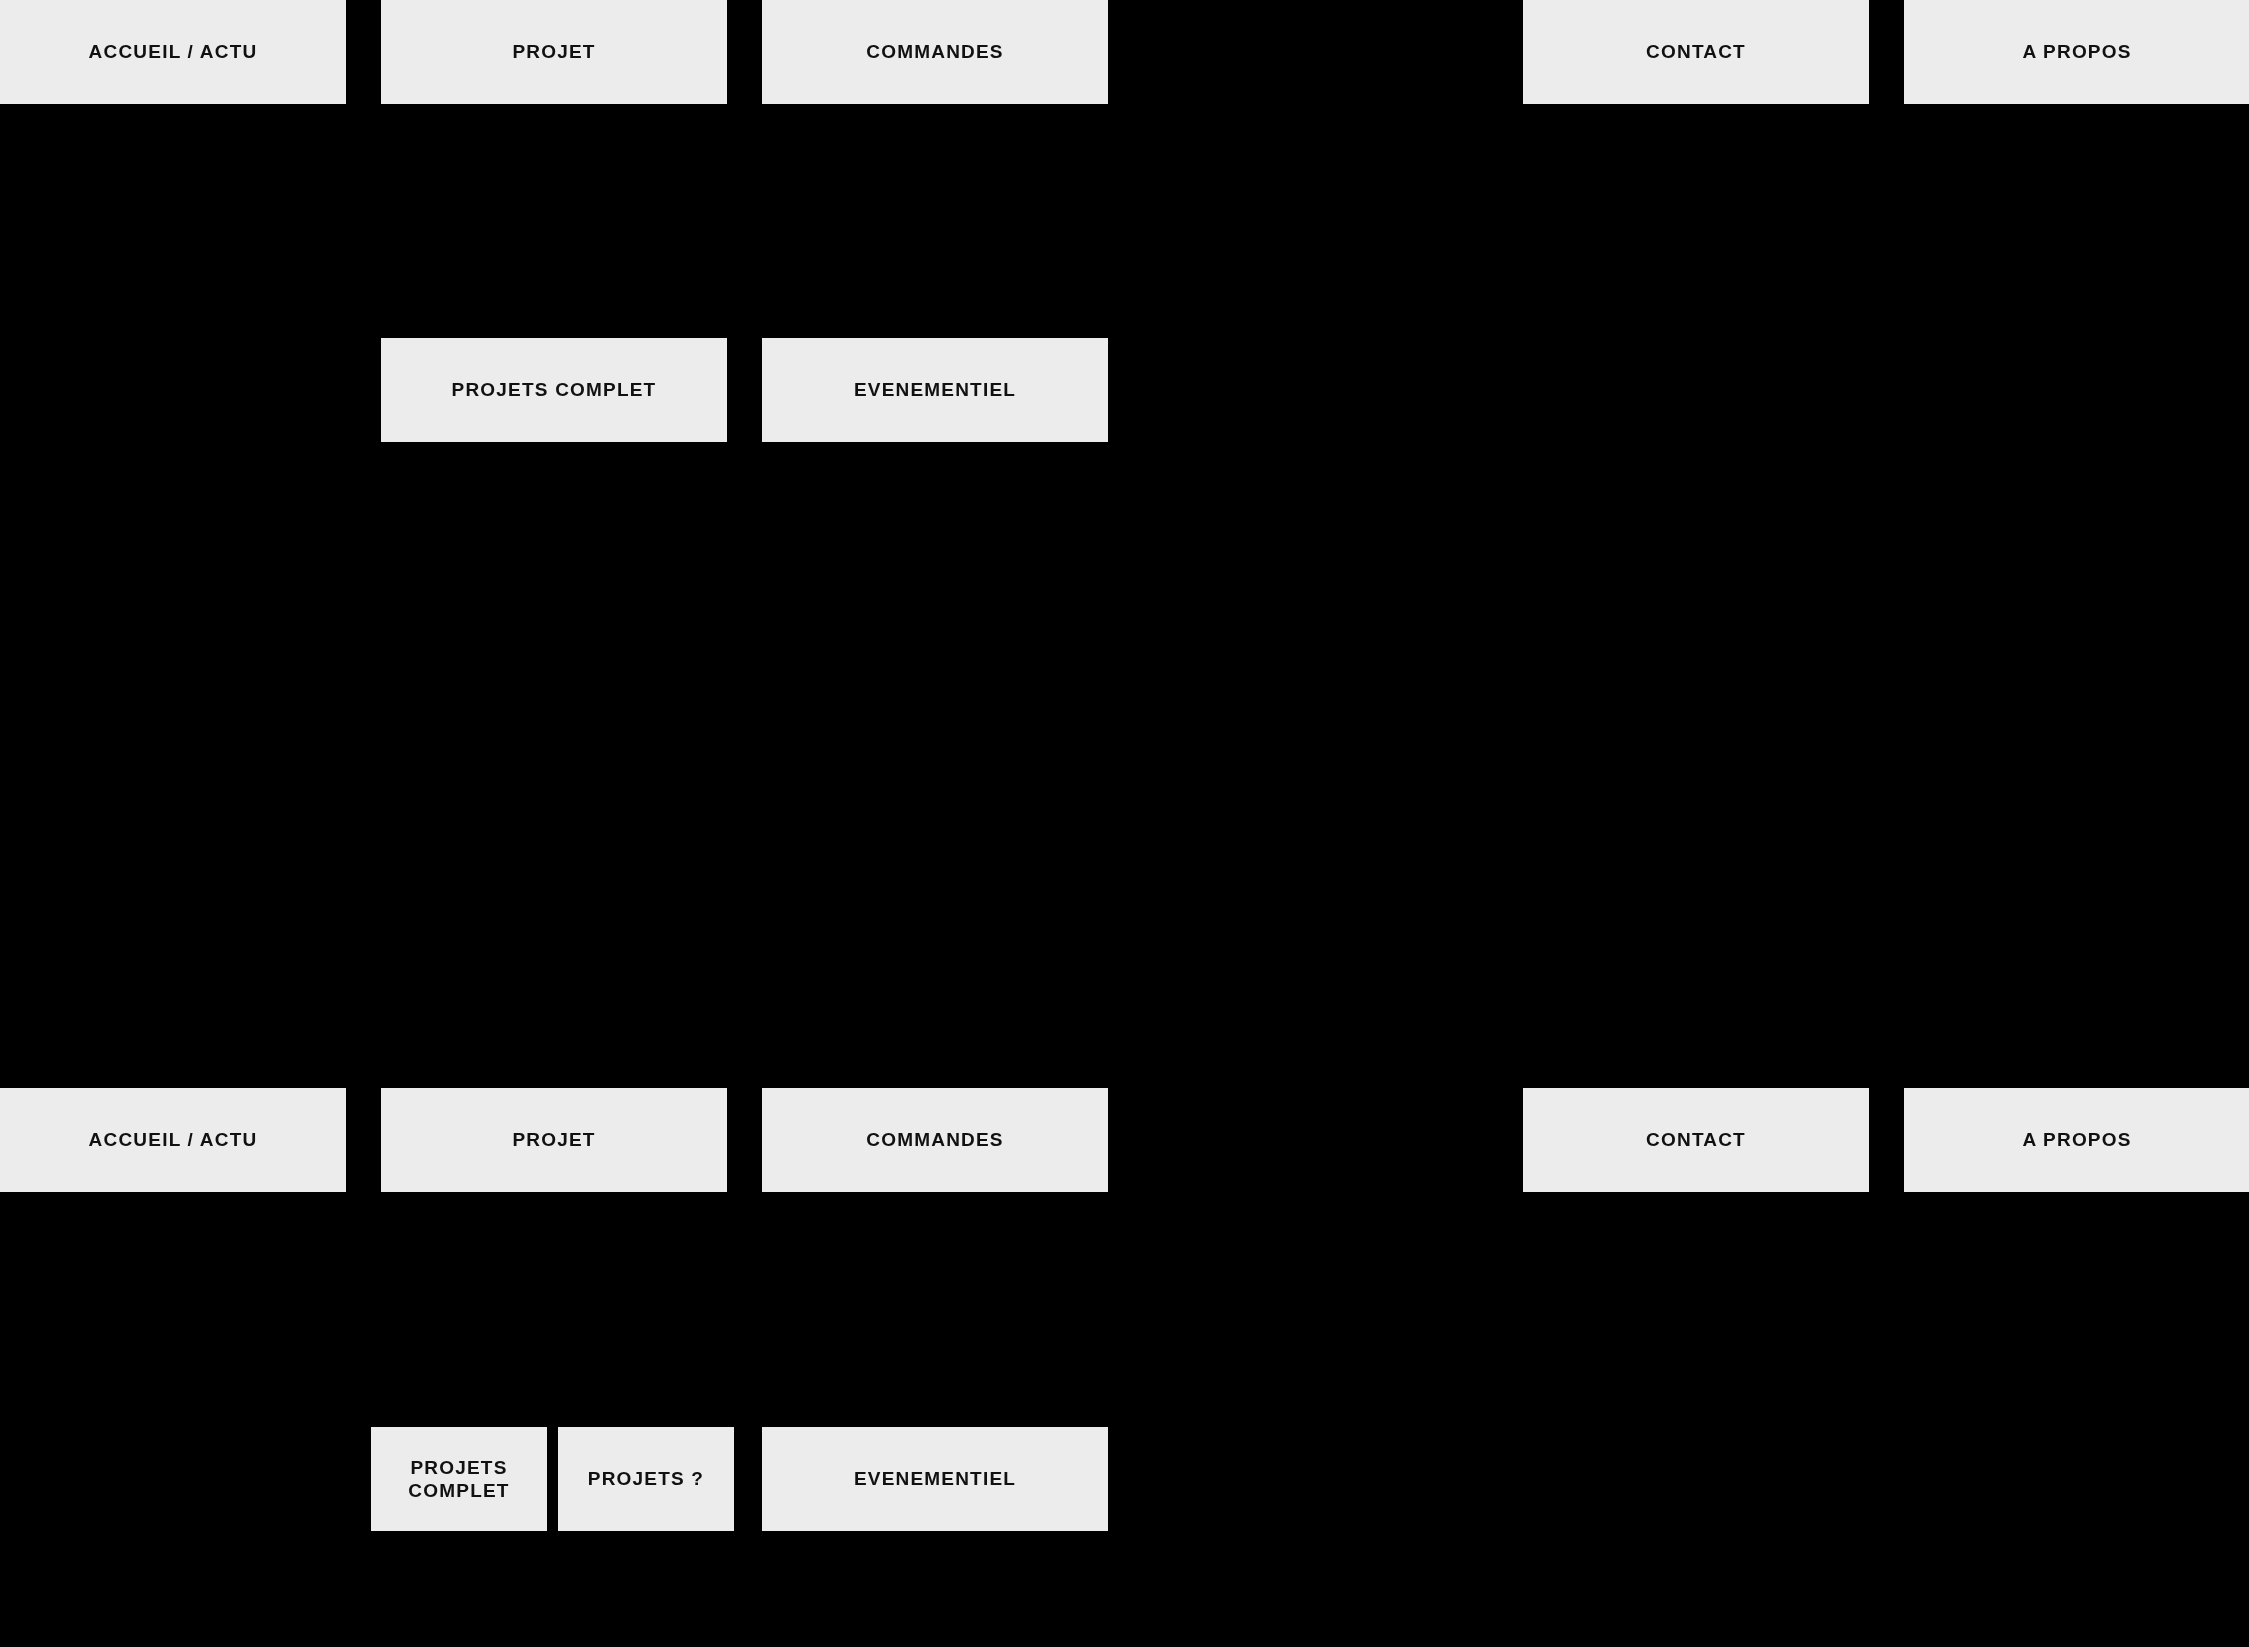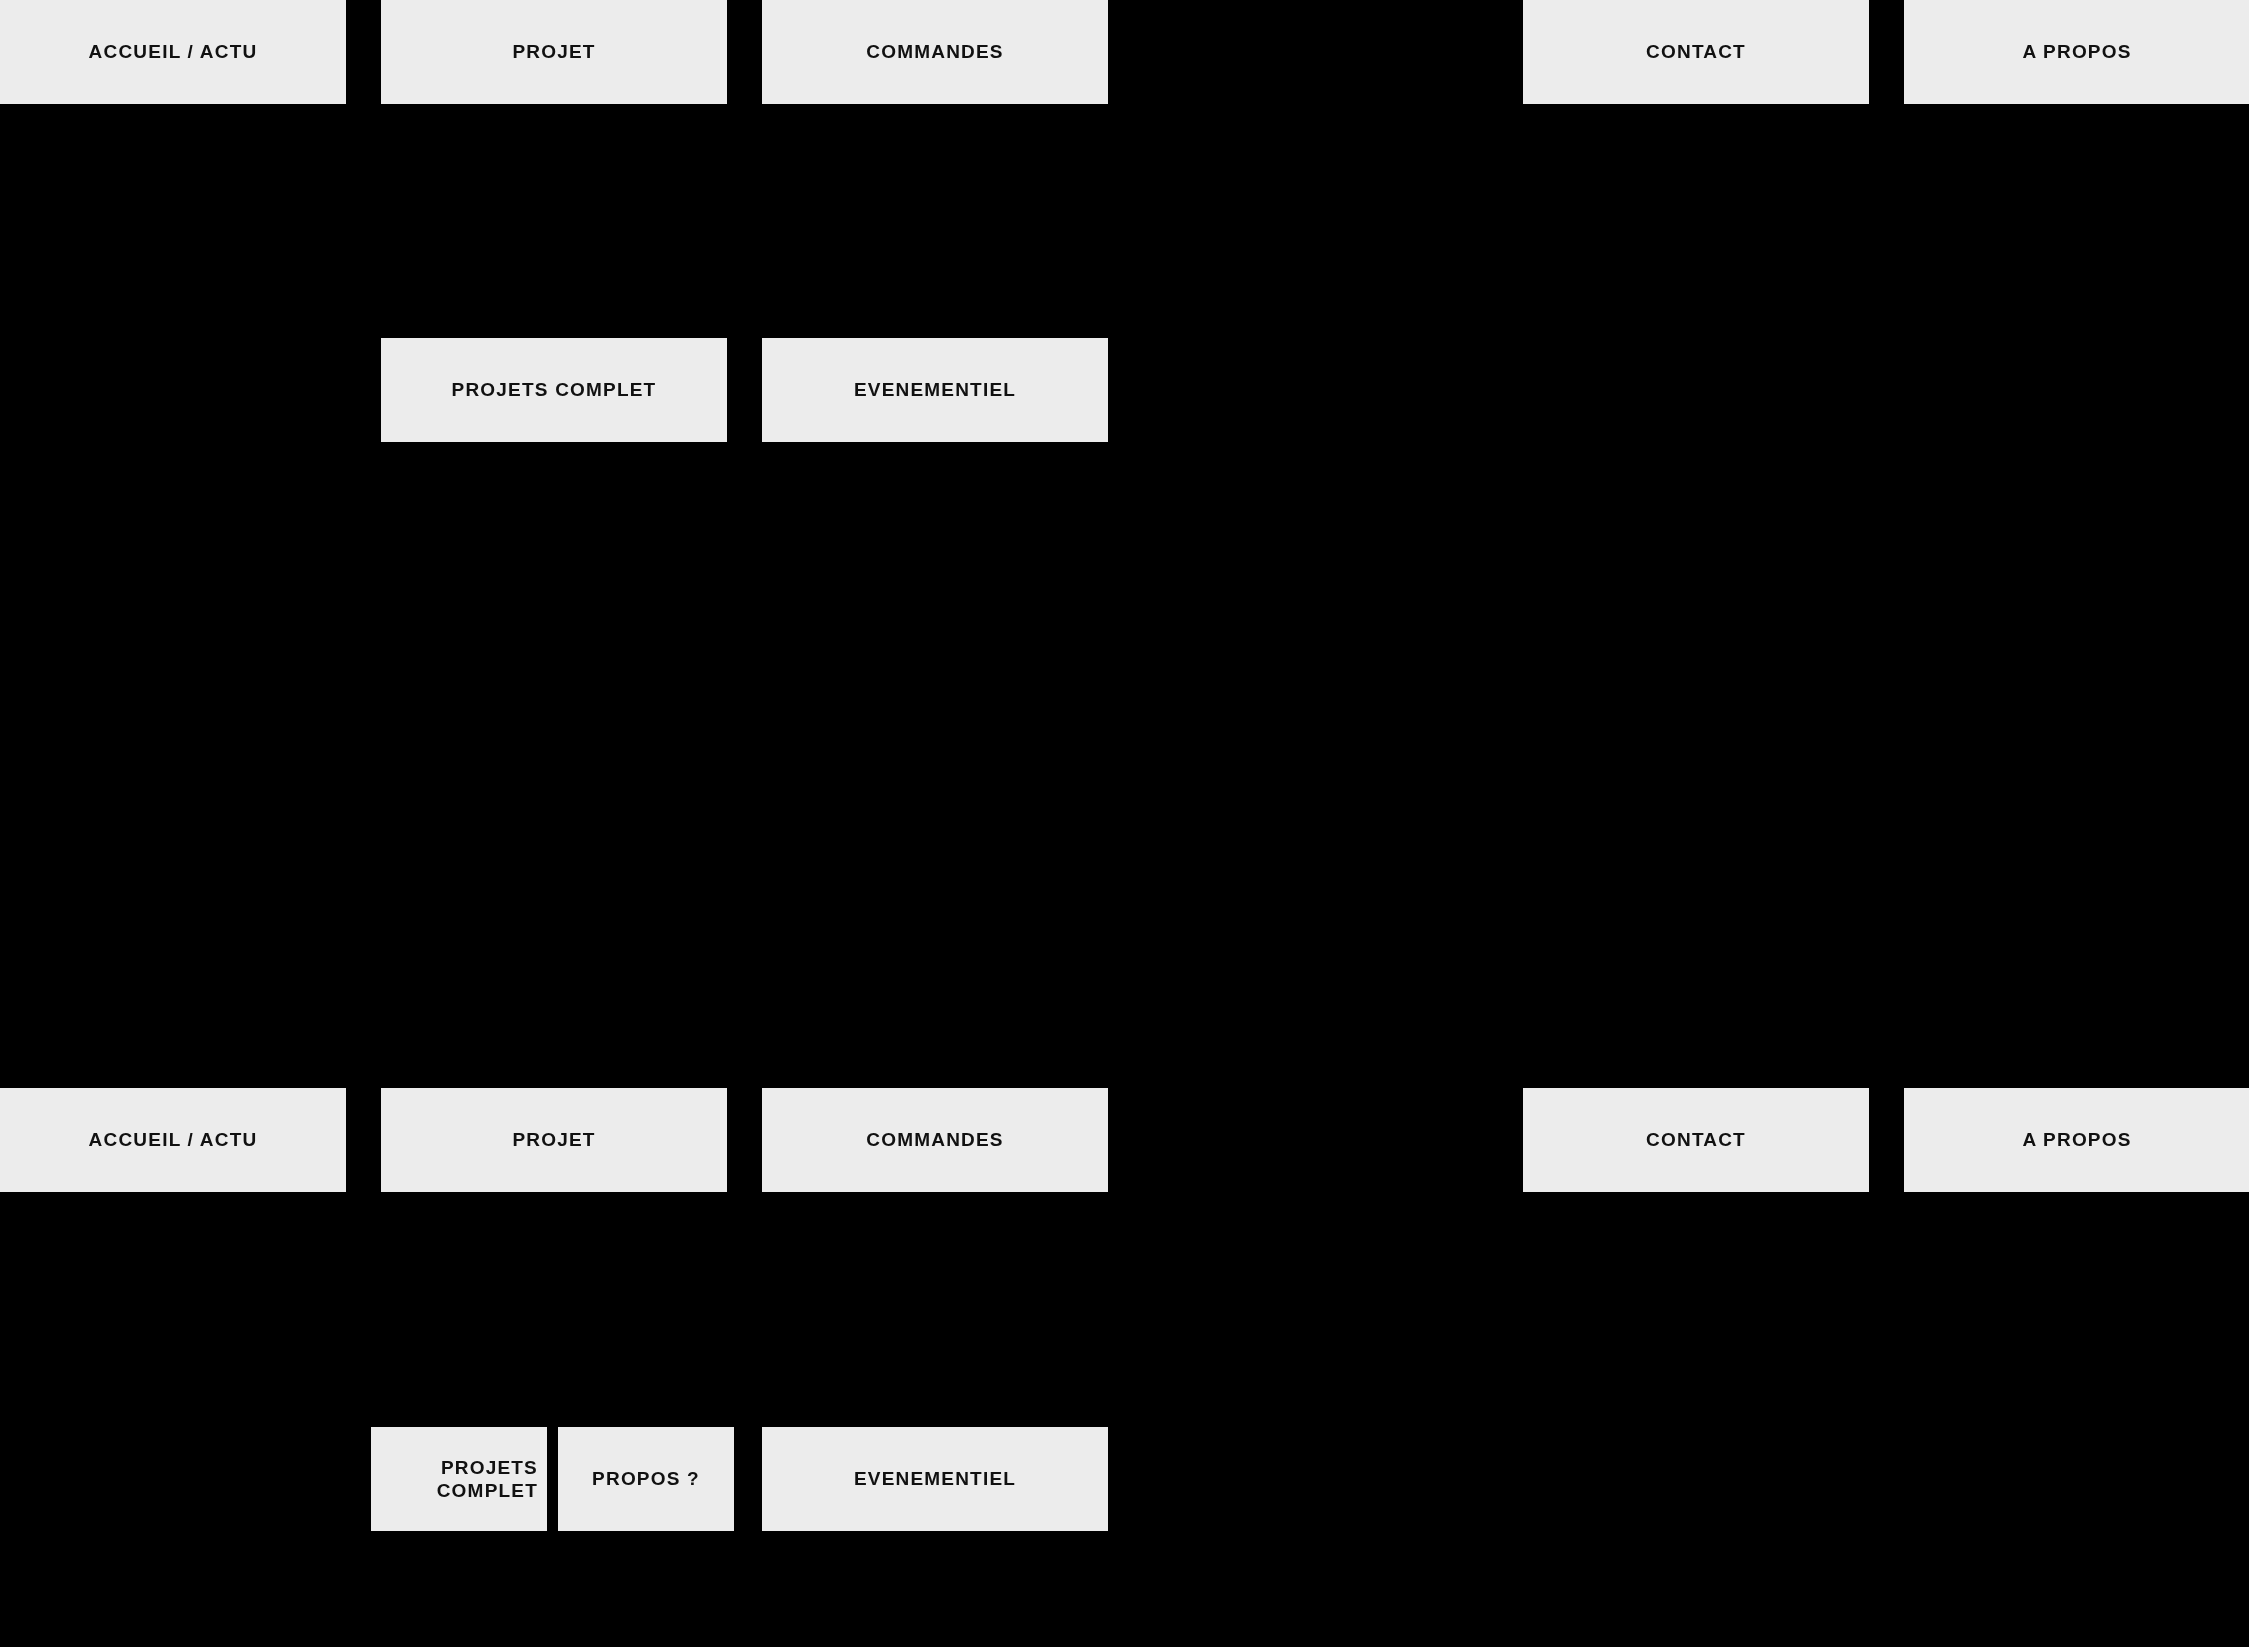--- a/index.html
+++ b/index.html
@@ -17,21 +17,21 @@
     background: var(--bg, #000000);
     font-family: "Liberation Sans", sans-serif;
   }
   .node {
     position: absolute;
     background: var(--node-fill, #ececec);
     color: var(--node-text, #111111);
     display: flex;
     align-items: center;
     justify-content: center;
-    text-align: right;
+    text-align: center;
     font-weight: 700;
     font-size: 19px;
     letter-spacing: 1.2px;
     line-height: 23.4px;
     box-sizing: border-box;
     padding: 0 9px;
   }
   .diagram-section {
     position: absolute;
     inset: 0;
@@ -56,18 +56,18 @@
 
   <div class="diagram-section">
 
     <div class="node" style="left:0px;    top:1088px; width:346px; height:104px;">ACCUEIL / ACTU</div>
     <div class="node" style="left:381px;  top:1088px; width:346px; height:104px;">PROJET</div>
     <div class="node" style="left:762px; top:1088px; width:346px; height:104px;">COMMANDES</div>
     <div class="node" style="left:1523px; top:1088px; width:346px; height:104px;">CONTACT</div>
     <div class="node" style="left:1904px; top:1088px; width:346px; height:104px;">A PROPOS</div>
 
     <div class="node" style="left:371px;  top:1427px; width:176px; height:104px;">PROJETS COMPLET</div>
-    <div class="node" style="left:558px;  top:1427px; width:176px; height:104px;">PROPOS ?</div>
+    <div class="node" style="left:558px;  top:1427px; width:176px; height:104px;">PROJETS ?</div>
     <div class="node" style="left:762px; top:1427px; width:346px; height:104px;">EVENEMENTIEL</div>
   </div>
 
 </div>
 
 
 </body></html>

